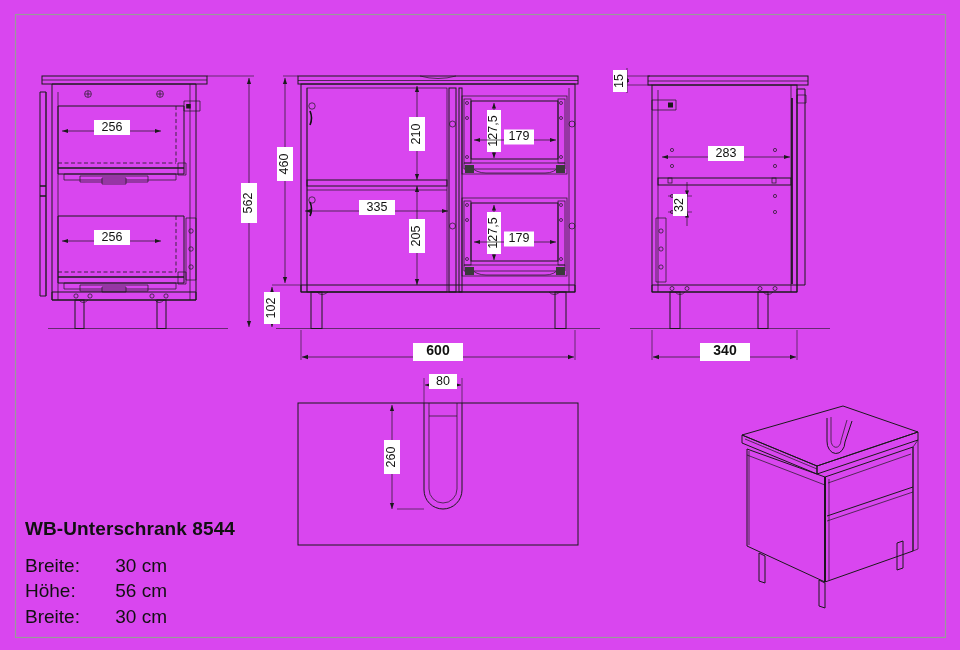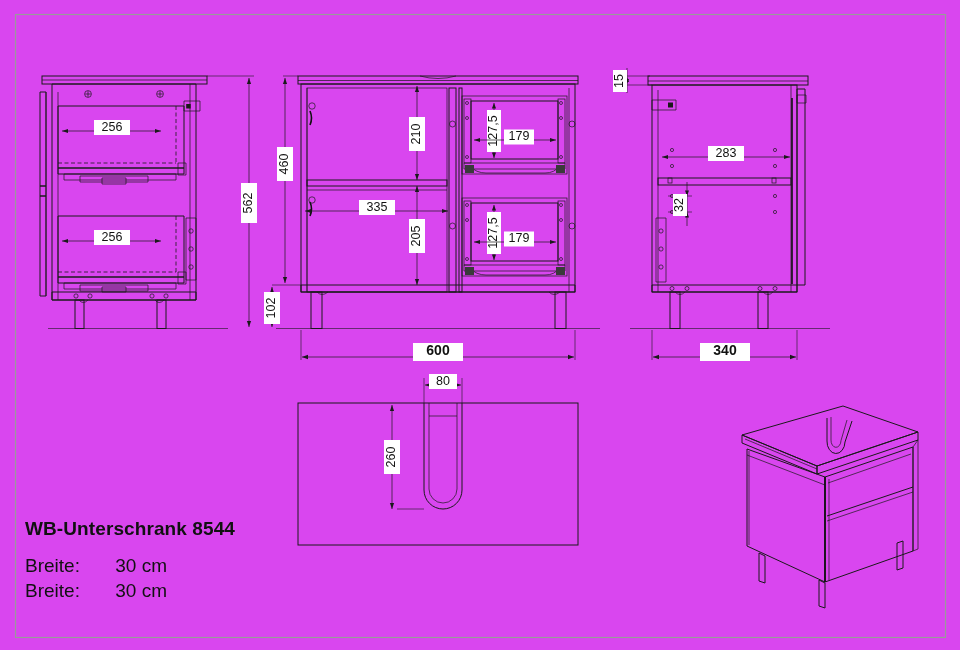--- a/index.html
+++ b/index.html
@@ -434,19 +434,23 @@
 
   <div class="title-blk">
     <div class="title-main">WB-Unterschrank 8544</div>
 
     <div class="spec">
       <div class="spec-row">
         <span class="spec-k">Breite:</span>
         <span class="spec-v">30 cm</span>
       </div>
       <div class="spec-row">
+        <span class="spec-k">Höhe:</span>
+        <span class="spec-v">56 cm</span>
+      </div>
+      <div class="spec-row">
         <span class="spec-k">Breite:</span>
         <span class="spec-v">30 cm</span>
       </div>
     </div>
   </div>
 
 </div>
 
 </body></html>

